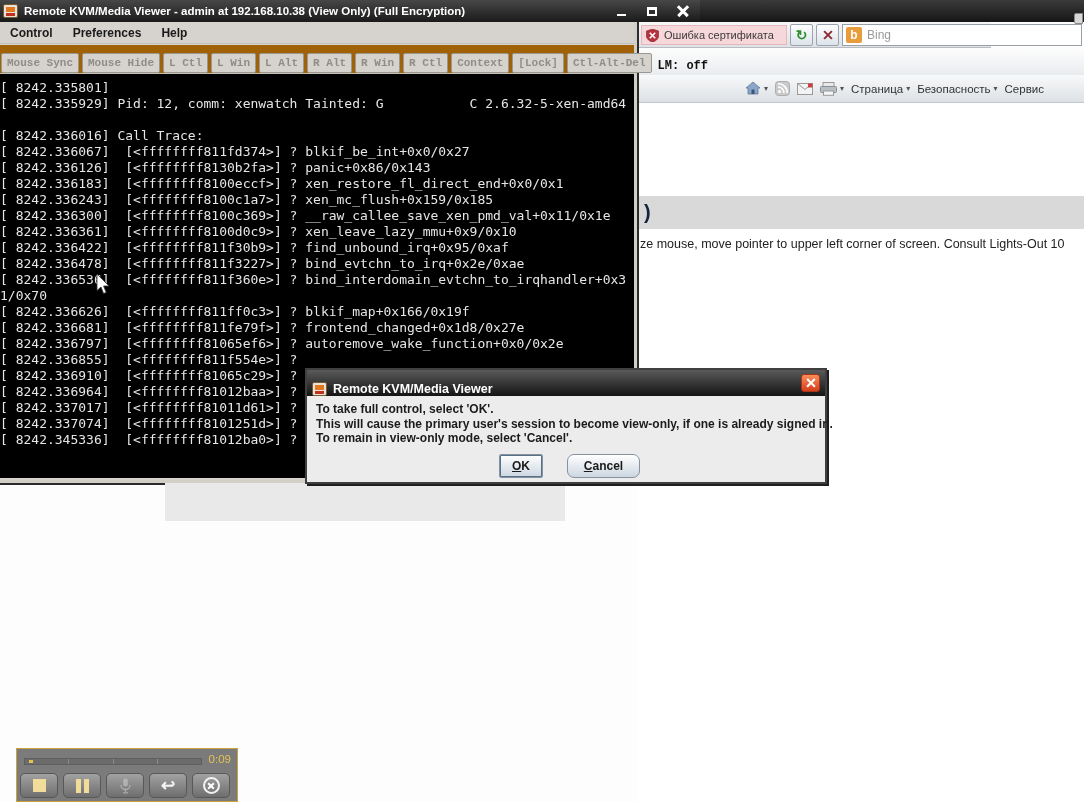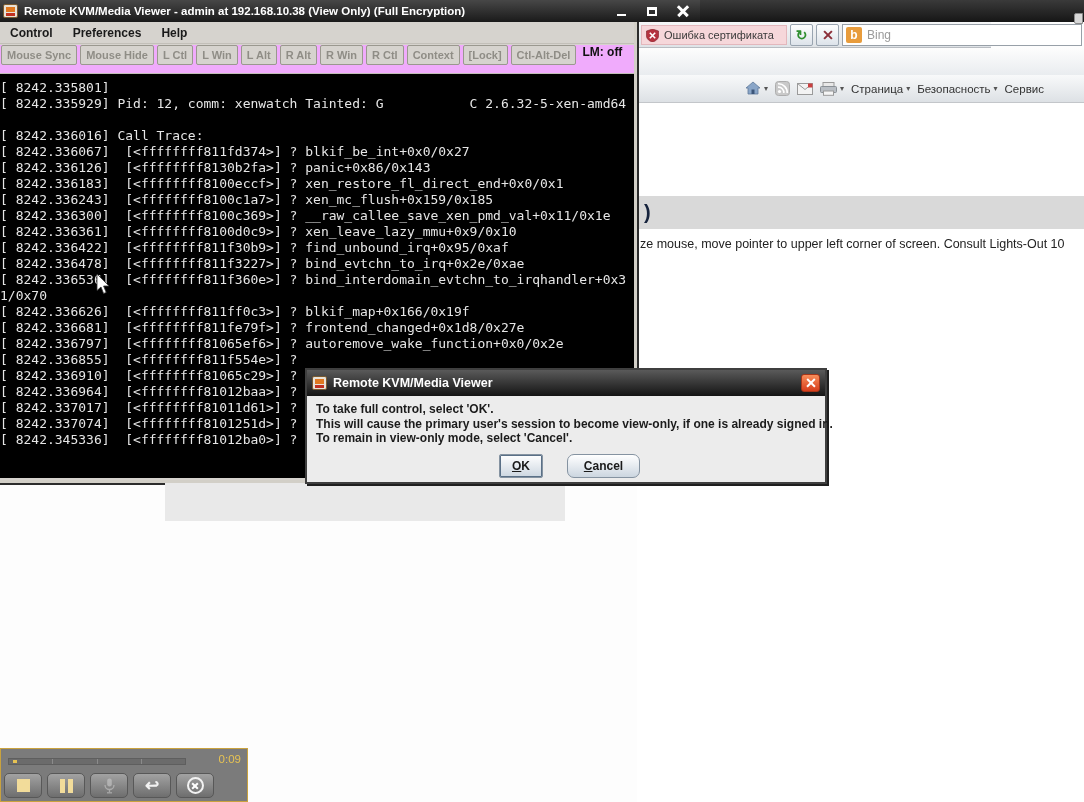--- a/index.html
+++ b/index.html
@@ -63,54 +63,54 @@
   .glyph-min { width:9px; height:2px; background:#fff; margin-top:8px; }
   .glyph-max { width:10px; height:9px; border:2px solid #fff; border-top-width:3px; }
   .cross { position:relative; }
   .cross::before, .cross::after { content:""; position:absolute; left:50%; top:50%;
     width:var(--xl,12px); height:var(--xw,2px); background:var(--xc,#fff);
     transform:translate(-50%,-50%) rotate(45deg); }
   .cross::after { transform:translate(-50%,-50%) rotate(-45deg); }
   .kvm-menubar { position:absolute; left:0; top:22px; width:634px; height:22px; background:#d6d3ce;
     display:flex; align-items:center; gap:0; border-bottom:1px solid #c2bfb8; }
   .menu-item { font-size:12px; font-weight:bold; color:#1a1a1a; padding:0 10px; }
-  .kvm-toolbar { position:absolute; left:0; top:45px; width:634px; height:29px; background:#f0abfc;
-    display:flex; align-items:flex-start; padding-left:1px; border-bottom:1px solid #c2bfb8; white-space:nowrap; }
+  .kvm-toolbar { position:absolute; left:0; top:45px; width:634px; height:29px; background:#a16207;
+    display:flex; align-items:flex-end; padding-left:1px; border-bottom:1px solid #c2bfb8; white-space:nowrap;font-family:Liberation Mono, monospace; }
   .tool-btn { display:inline-block; font-size:11px; font-weight:bold; color:#8f8d86;
     border:1px solid #9a988f; border-radius:2px; background:#d6d3ce; padding:3px 5px; margin-right:3px; }
   .lm-status { font-size:12px; font-weight:bold; color:#111; margin-left:3px; }
   .terminal { position:absolute; left:0; top:74px; width:634px; height:404px; background:#000;
     overflow:hidden; padding-top:6px; }
   .term-line { font-family:"DejaVu Sans Mono", monospace; font-size:13px; line-height:16px;
     color:#e6e6e6; white-space:pre; height:16px; }
 
   
   .artifact-box { position:absolute; left:165px; top:483px; width:400px; height:38px; background:#e9e9e9; }
 
   
   .dialog { position:absolute; left:305px; top:368px; width:522px; height:116px; background:#ececec;
     border:2px solid #3f3f3f; box-shadow:2px 2px 0 #1f1f1f; }
   .dlg-titlebar { position:absolute; left:0; top:0; width:518px; height:26px;
-    background:linear-gradient(#5a5a5a,#141414); display:flex; align-items:center; padding-left:5px; }
+    background:linear-gradient(#5a5a5a,#141414); display:flex; align-items:flex-end; padding-left:5px; }
   .dlg-title { color:#fff; font-weight:bold; font-size:12.5px; margin-left:6px; }
   .dlg-close { position:absolute; right:5px; top:4px; width:19px; height:18px; border-radius:3px;
     background:linear-gradient(#f98e5a,#d63d1b); border:1px solid #a83518; }
   .dlg-body { position:absolute; left:0; top:26px; width:518px; height:106px; padding:6px 9px 0 9px; }
   .dlg-line { font-size:12px; font-weight:bold; color:#1b1b1b; line-height:14.5px; white-space:nowrap; }
   .dlg-btn { position:absolute; top:84px; height:24px; background:linear-gradient(#ffffff,#ccd6e0);
     border:1px solid #8593a1; border-radius:2px; font-weight:bold; font-size:12px; color:#1a1a1a;
     display:flex; align-items:center; justify-content:center; }
   .dlg-btn.default { box-shadow:inset 0 0 0 1px #5a7087; }
   .ok-btn { left:192px; width:44px; }
   .cancel-btn { left:260px; width:73px;border-radius:7px; }
   .btn-label { display:block; }
   .btn-label::first-letter { text-decoration:underline; }
 
   
-  .recorder { position:absolute; left:0; top:748px; width:248px; height:54px; background:#7b7b7b;
+  .recorder { position:absolute; left:16px; top:748px; width:222px; height:54px; background:#7b7b7b;
     border:1px solid #c9a23e; }
   .rec-track { position:absolute; left:7px; top:9px; width:178px; height:7px; background:#6b6b6b;
     border:1px solid #5e5e5e; display:flex; }
   .rec-track i { flex:1; border-right:1px solid #8b8b8b; }
   .rec-track i:last-child { border-right:none; }
   .rec-dot { position:absolute; left:4px; top:1px; width:4px; height:3px; background:#e6c253; }
   .rec-time { position:absolute; right:6px; top:4px; font-size:11.5px; color:#e6c253; }
   .rec-buttons { position:absolute; left:3px; top:24px; display:flex; gap:5px; }
   .rec-btn { width:38px; height:25px; border-radius:5px; border:1px solid #585858;
     background:linear-gradient(#a2a2a2,#6e6e6e); display:flex; align-items:center; justify-content:center; }

